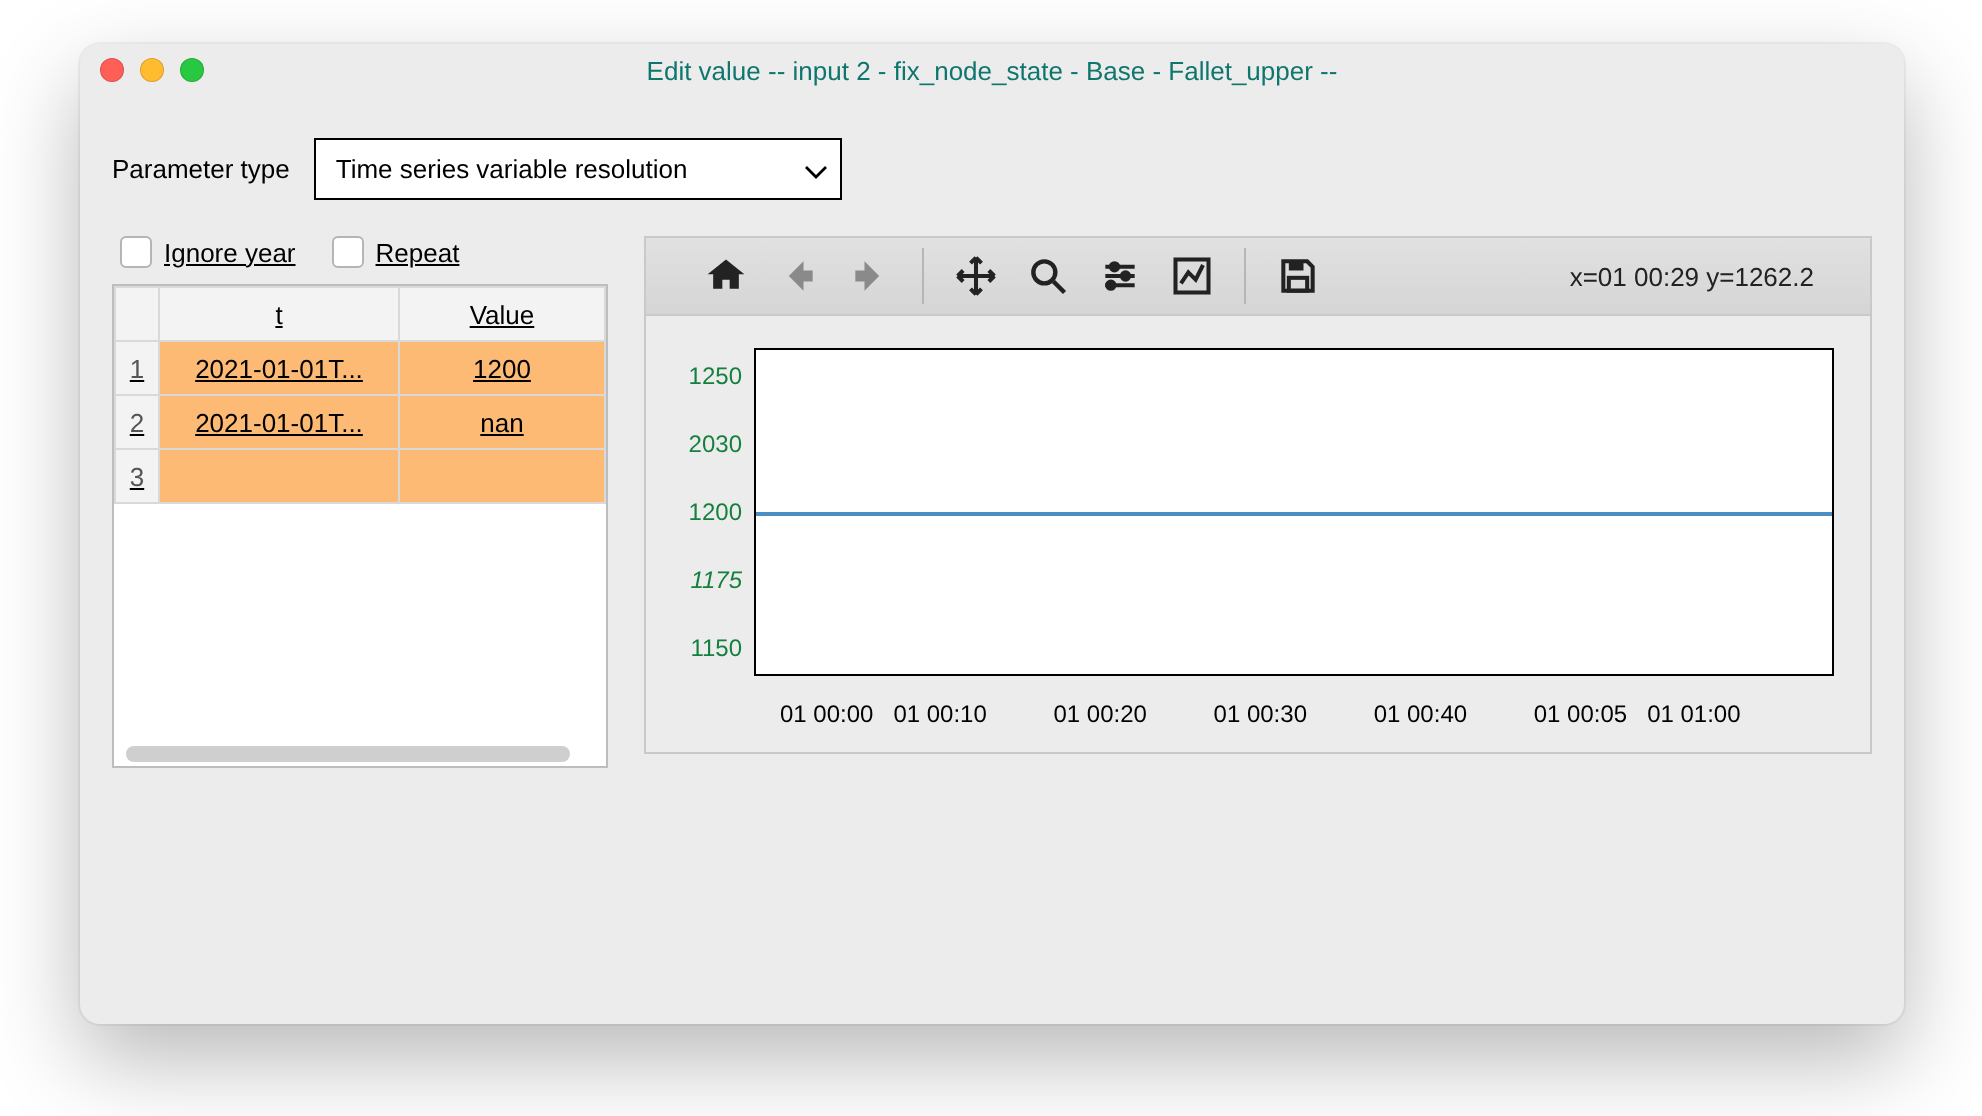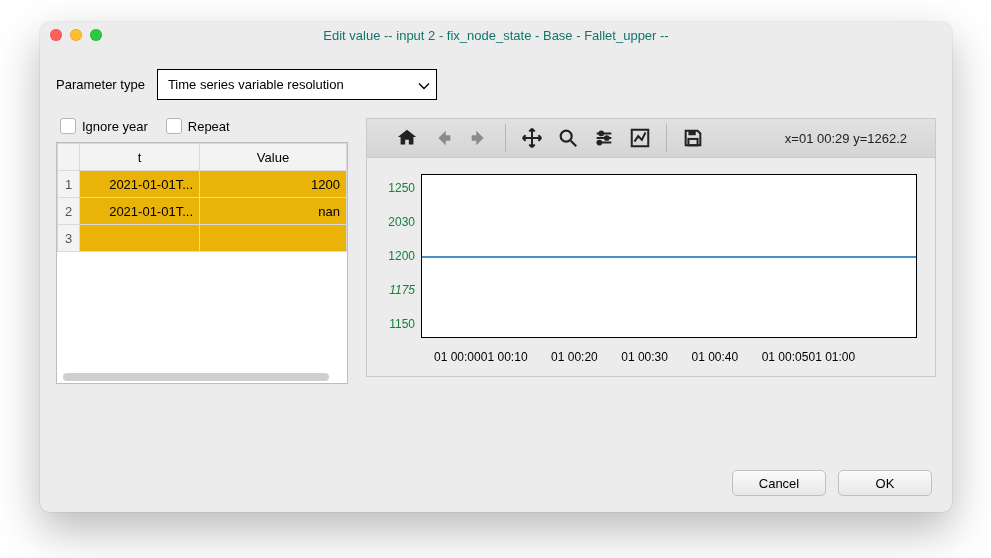--- a/index.html
+++ b/index.html
@@ -64,38 +64,38 @@
     margin: 10px 0 18px 0;
   }
   .param-label { font-size: 13px; }
   .select-wrap {
     border: 1px solid #000;
     background: #fff;
     height: 29px;
     min-width: 240px;
     display: flex;
     align-items: center;
-    padding: 0 28px 0 10px;
+    padding: 0 12px 0 10px;
     position: relative;
     font-size: 13px;
   }
   .select-caret {
     position: absolute;
     right: 6px;
     top: 50%;
     transform: translateY(-30%);
   }
 
   .body-row {
     display: flex;
     gap: 18px;
     align-items: flex-start;
   }
 
-  .left-col { width: 292px; }
+  .left-col { width: 248px; text-decoration: underline; }
   .checks {
     display: flex;
     gap: 18px;
     align-items: center;
     margin-bottom: 8px;
     padding-left: 4px;
   }
   .chk {
     display: flex;
     align-items: center;
@@ -119,27 +119,27 @@
   }
   table.data {
     border-collapse: collapse;
     width: 100%;
     table-layout: fixed;
   }
   table.data th, table.data td {
     border: 1px solid #d9d9d9;
     height: 26px;
     padding: 0 6px;
-    text-align: right;
+    text-align: center;
     font-size: 13px;
     font-weight: normal;
     white-space: nowrap;
     overflow: hidden;
     text-overflow: ellipsis;
-    background: #eab308;
+    background: #fdba74;
   }
   table.data thead th {
     background: #f3f3f3;
     text-align: center;
     font-weight: normal;
   }
   table.data .rowidx {
     width: 18px;
     text-align: center;
     background: #f3f3f3;
@@ -219,21 +219,21 @@
   .xaxis {
     position: absolute;
     left: 54px; right: 18px; bottom: 12px;
     display: flex;
     justify-content: space-between;
     font-size: 12px;
     color: #000;
   }
   .xaxis span { transform: translateX(-50%); white-space: nowrap; margin-left: 13px; }
   .xaxis span:first-child { transform: translateX(0); }
-  .xaxis span:last-child { transform: translateX(-100%); padding-left: 15px; }
+  .xaxis span:last-child { transform: translateX(-100%); }
   .series-line {
     position: absolute;
     left: 0; right: 0;
     border-top: 2px solid #4a8ec2;
   }
 
   .footer {
     position: absolute;
     right: 20px;
     bottom: 16px;
@@ -409,19 +409,15 @@
                 <span>01 00:05</span>
                 <span>01 01:00</span>
               </div>
           </div>
         </div>
 
       </div>
 
     </div>
 
-    <div class="footer">
-      <div class="btn">Cancel</div>
-      <div class="btn">OK</div>
-    </div>
 
   </div>
 </div>
 
 </body></html>

